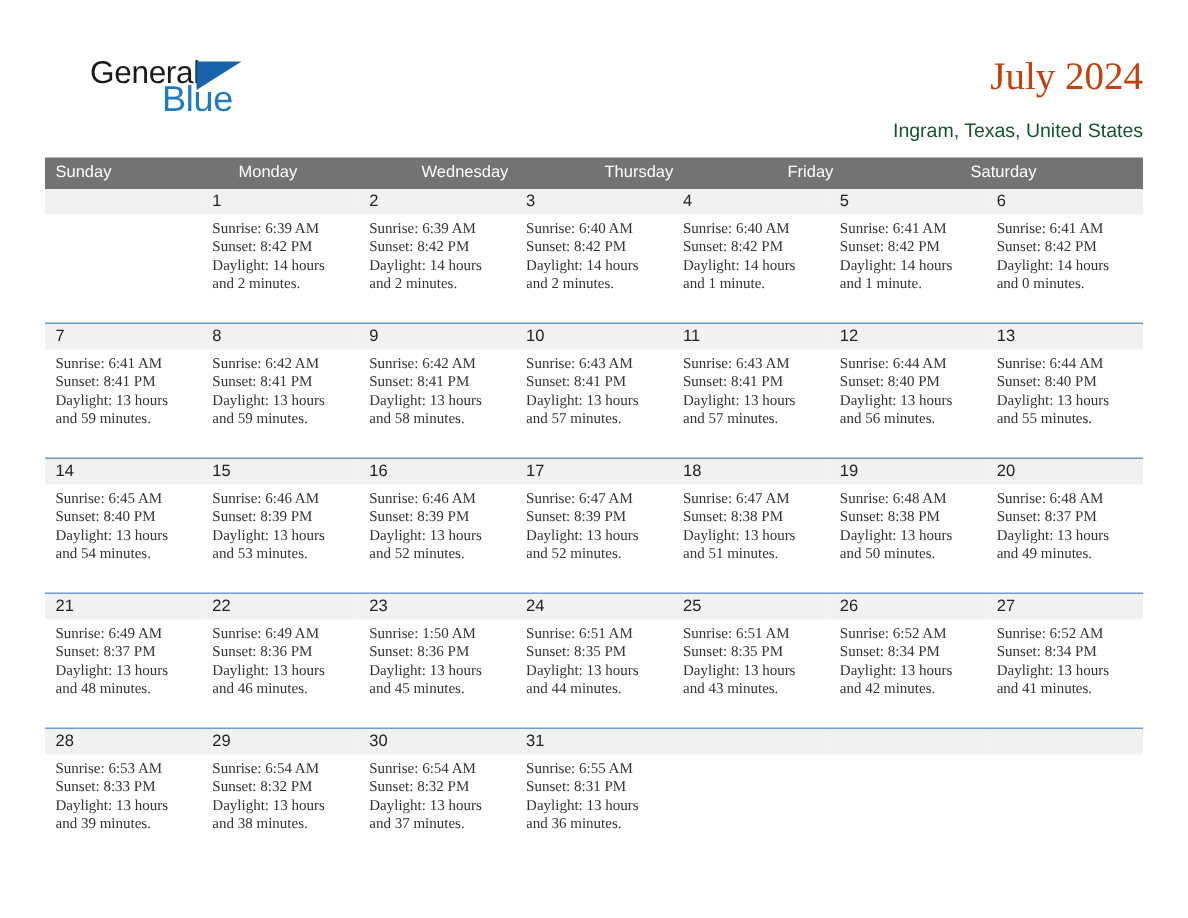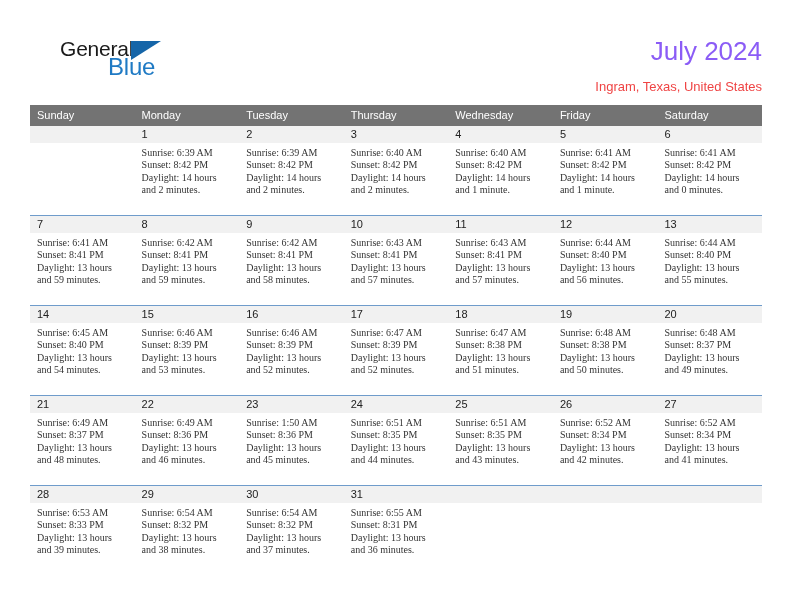--- a/index.html
+++ b/index.html
@@ -63,30 +63,31 @@
     width: 0;
     height: 0;
     border-left: 30px solid #1565a8;
     border-bottom: 19px solid transparent;
   }
   .title {
     position: absolute;
     right: 40px;
     top: 36px;
     font-size: 26px;
-    color: #8b5cf6;
+    color: #c2410c;
     text-align: right;
     white-space: nowrap;
+    font-family: Liberation Serif, serif;
   }
   .subtitle {
     position: absolute;
     right: 40px;
     top: 79px;
     font-size: 13px;
-    color: #ef4444;
+    color: #14532d;
     text-align: right;
     white-space: nowrap;
   }
 
   
   .calendar {
     position: absolute;
     left: 30px;
     top: 105px;
     width: 732px;
@@ -161,23 +162,22 @@
     </div>
     <div class="title">July 2024</div>
     <div class="subtitle">Ingram, Texas, United States</div>
   </div>
 
   <div class="calendar">
 
     <div class="weekdays">
       <div class="weekday">Sunday</div>
       <div class="weekday">Monday</div>
-      <div class="weekday">Tuesday</div>
+      <div class="weekday">Wednesday</div>
       <div class="weekday">Thursday</div>
-      <div class="weekday">Wednesday</div>
       <div class="weekday">Friday</div>
       <div class="weekday">Saturday</div>
     </div>
 
     <div id="weeks-container">
         <div class="week first">
           <div class="day empty">
             <div class="daynum"></div>
           </div>
           <div class="day">

